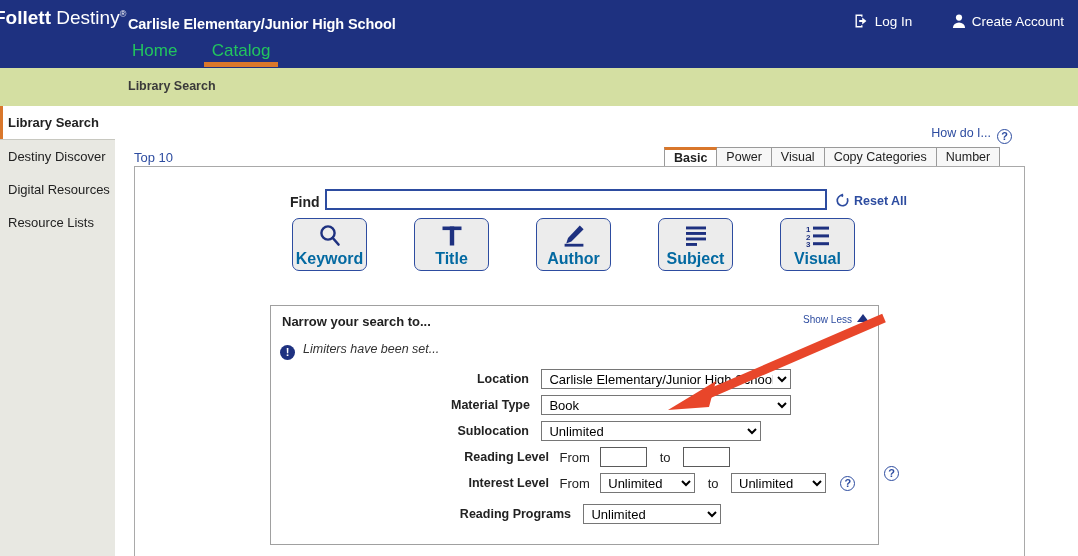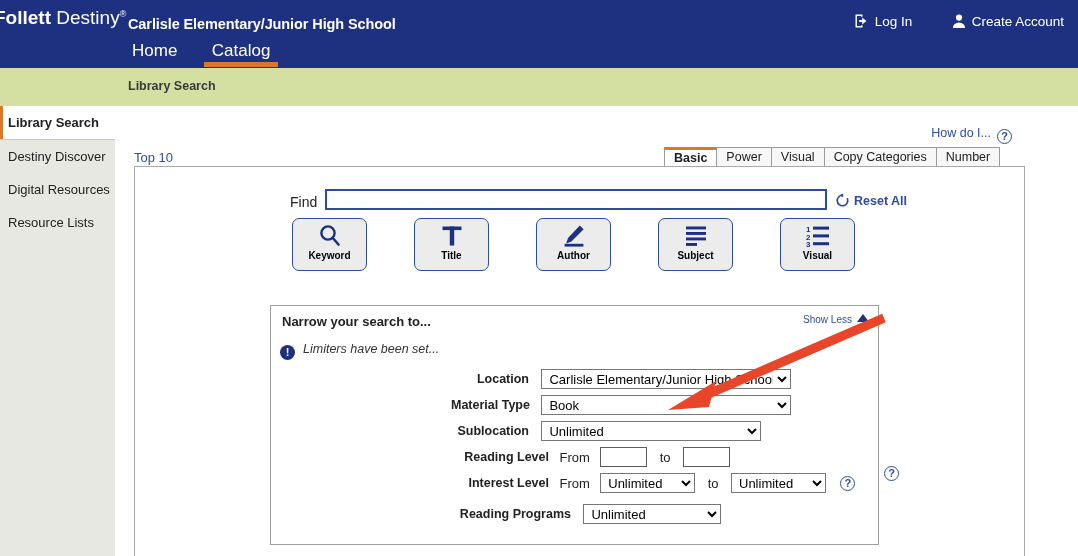--- a/index.html
+++ b/index.html
@@ -25,21 +25,21 @@
   .logo .n { font-weight: normal; }
   .logo .reg { font-size: 9px; vertical-align: super; }
   .school-name {
     position: absolute; left: 128px; top: 16px;
     font-size: 14.5px; font-weight: bold; color: #ffffff;
     letter-spacing: -0.1px; white-space: nowrap;
   }
   .mainnav { position: absolute; left: 124px; top: 41px; }
   .navitem {
     position: relative; display: inline-block;
-    font-size: 17px; color: #ffffff;
+    font-size: 17px; color: #22c55e;
     padding: 0 8px 6px 8px; margin-right: 14px;
     cursor: pointer; white-space: nowrap;
   }
   .navitem.active::after {
     content: ""; position: absolute;
     left: 0; right: 0; bottom: 0; height: 5px;
     background: #d9772b;
   }
 
   .acct-zone { position: absolute; right: 14px; top: 12px; }
@@ -123,21 +123,21 @@
   .panel {
     position: absolute; left: 19px; top: 60px;
     width: 891px; height: 390px;
     border: 1px solid #a9a9a9; border-bottom: none;
     background: #ffffff;
   }
 
   
   .find-label {
     position: absolute; left: 155px; top: 27px;
-    font-size: 14px; font-weight: normal; color: #222;
+    font-size: 14px; font-weight: bold; color: #222;
   }
   .find-input {
     position: absolute; left: 190px; top: 22px;
     width: 502px; height: 21px;
     border: 2px solid #2d4ca0; background: #fff;
     font-family: "Liberation Sans", sans-serif; font-size: 13px;
     padding: 0 4px;
   }
   .reset-all {
     position: absolute; left: 700px; top: 26px;
@@ -154,21 +154,21 @@
     margin-right: 47px;
     background: #ececec;
     border: 1px solid #2d4ca0; border-radius: 7px;
     text-align: center; cursor: pointer;
   }
   .typebtn .glyph {
     height: 31px; padding-top: 4px; color: #1e3180;
     font-weight: bold; line-height: 27px;
   }
   .typebtn .tlabel {
-    font-size: 10px; font-weight: bold; color: #000000;
+    font-size: 16px; font-weight: bold; color: #0369a1;
   }
 
   
   .narrow {
     position: absolute; left: 135px; top: 138px;
     width: 609px; height: 240px;
     border: 1px solid #a0a0a0; background: #ffffff;
   }
   .narrow-title {
     position: absolute; left: 11px; top: 8px;

